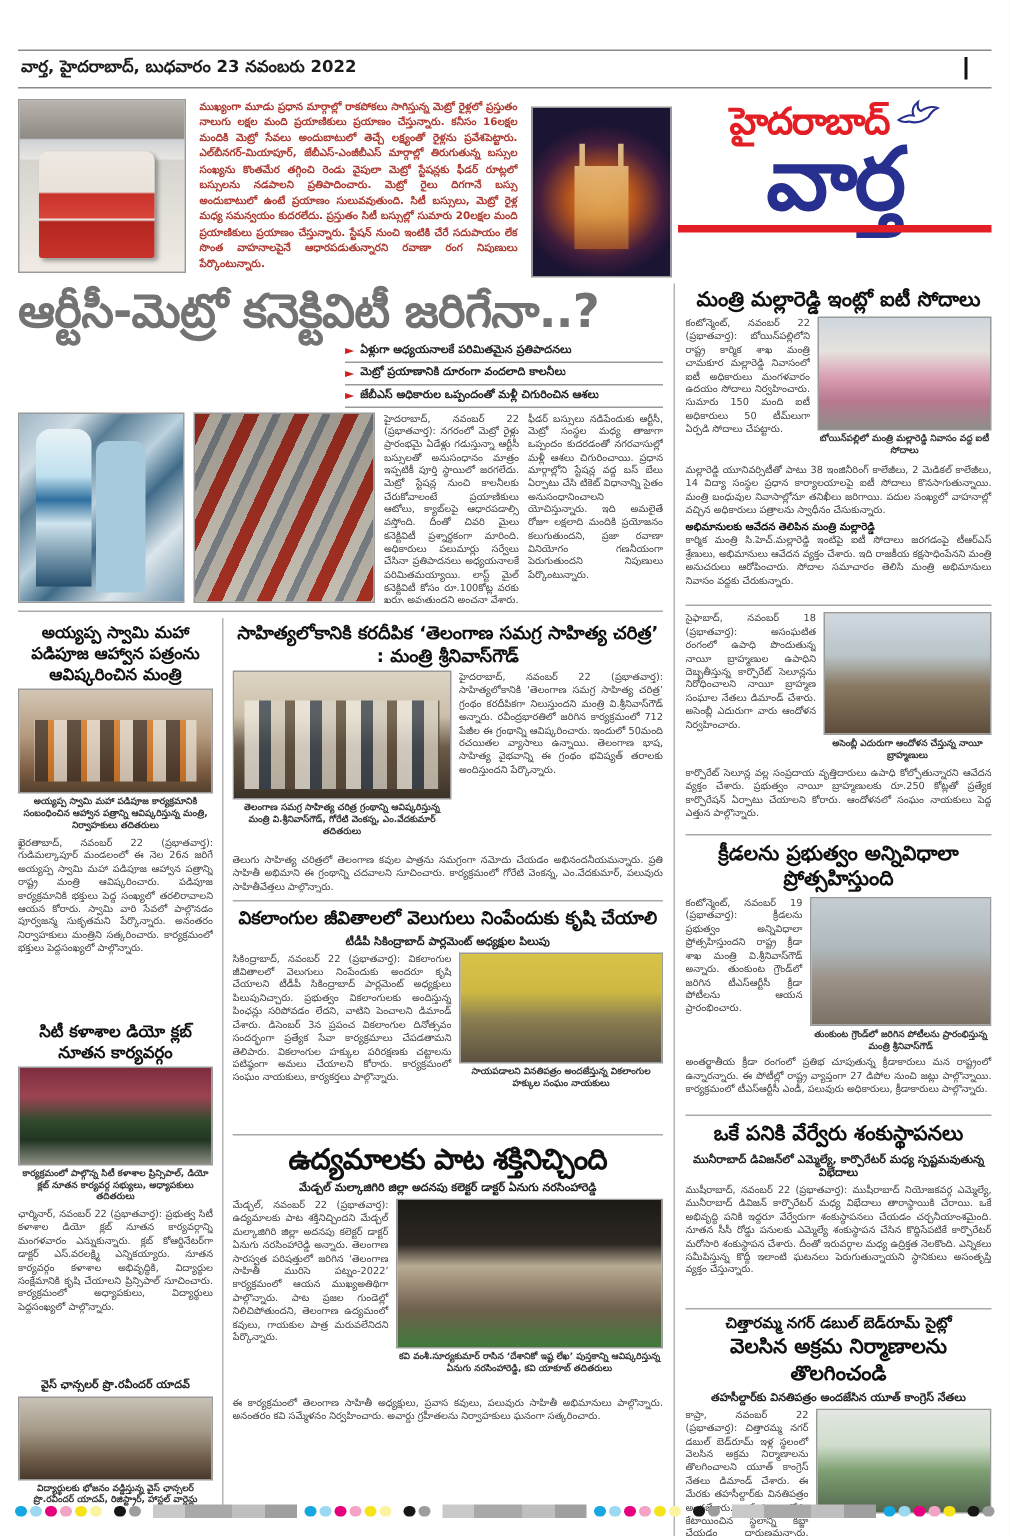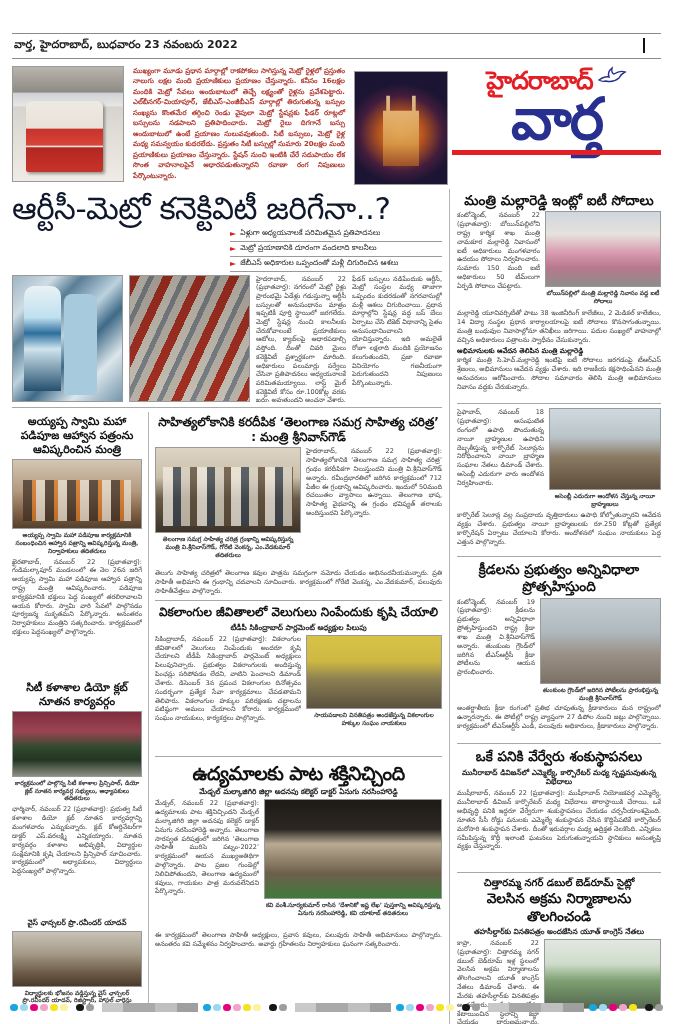--- a/index.html
+++ b/index.html
@@ -36,26 +36,26 @@
     clip-path: polygon(0 100%,0 25%,10% 25%,10% 5%,20% 5%,20% 25%,80% 25%,80% 5%,90% 5%,90% 25%,100% 25%,100% 100%); }
   .mast-right { flex: 1; display: flex; flex-direction: column; align-items: center; padding-top: 2px; }
   .city-row { display: flex; align-items: flex-start; gap: 4px; }
   .city-name { color: #e31e24; font-size: 25px; font-weight: bold; letter-spacing: -1px; line-height: 1; }
   .dove { margin-top: -2px; }
   .paper-title { color: #272f8f; font-size: 58px; font-weight: bold; line-height: 0.92; letter-spacing: -2px;
     align-self: stretch; text-align: center; }
   .mast-underline { height: 4.5px; background: #e31e24; width: 100%; margin-top: 4px; }
 
   
-  .lead-headline { font-size: 31px; font-weight: normal; color: #0f172a; letter-spacing: -0.5px;
+  .lead-headline { font-size: 31px; font-weight: bold; color: #737373; letter-spacing: -0.5px;
     line-height: 1.05; padding: 3px 0 1px 0; }
   .lead-bullets { width: 212px; margin-left: auto; margin-top: 1px; }
   .bullet-row { display: flex; align-items: center; gap: 4px; border-bottom: 0.5px solid #9a9a9a; padding: 1.5px 0; }
   .bullet-arrow { color: #d21f1f; font-size: 8px; line-height: 1; }
-  .bullet-text { font-size: 7.4px; font-weight: normal; color: #222; white-space: nowrap; overflow: hidden; }
+  .bullet-text { font-size: 7.4px; font-weight: bold; color: #222; white-space: nowrap; overflow: hidden; }
   .lead-row { display: flex; gap: 6px; height: 127px; margin-top: 3px; }
   .metro-photo { width: 111px; height: 100%;
     background: linear-gradient(135deg,#9fb6c4 0%, #cfdce4 18%, #5a7e96 30%, #bcd2de 47%, #3f6a87 60%, #dce6ec 78%, #7396ab 100%); }
   .metro-photo { position: relative; }
   .metro-photo::after { content:""; position:absolute; left:10%; top:8%; width:34%; height:84%;
     background: linear-gradient(180deg,#e9f2f6 0%,#bfe0ee 30%,#2e6f9e 45%,#cfe4ee 60%,#25506e 100%); border-radius: 10px 10px 0 0; box-shadow: 38px 6px 0 -2px #a8cadd; }
   .buses-photo { width: 121px; height: 100%;
     background: repeating-linear-gradient(115deg, #c0392b 0 9px, #e8e4de 9px 17px, #8f9aa6 17px 22px, #d9d5cf 22px 30px),
                 linear-gradient(180deg,#b9b5ae,#d8d4cd); background-blend-mode: multiply; }
   .lead-col { flex: 1; font-size: 6.5px; line-height: 1.34; color: #3c3c3c; text-align: justify; overflow: hidden; }

